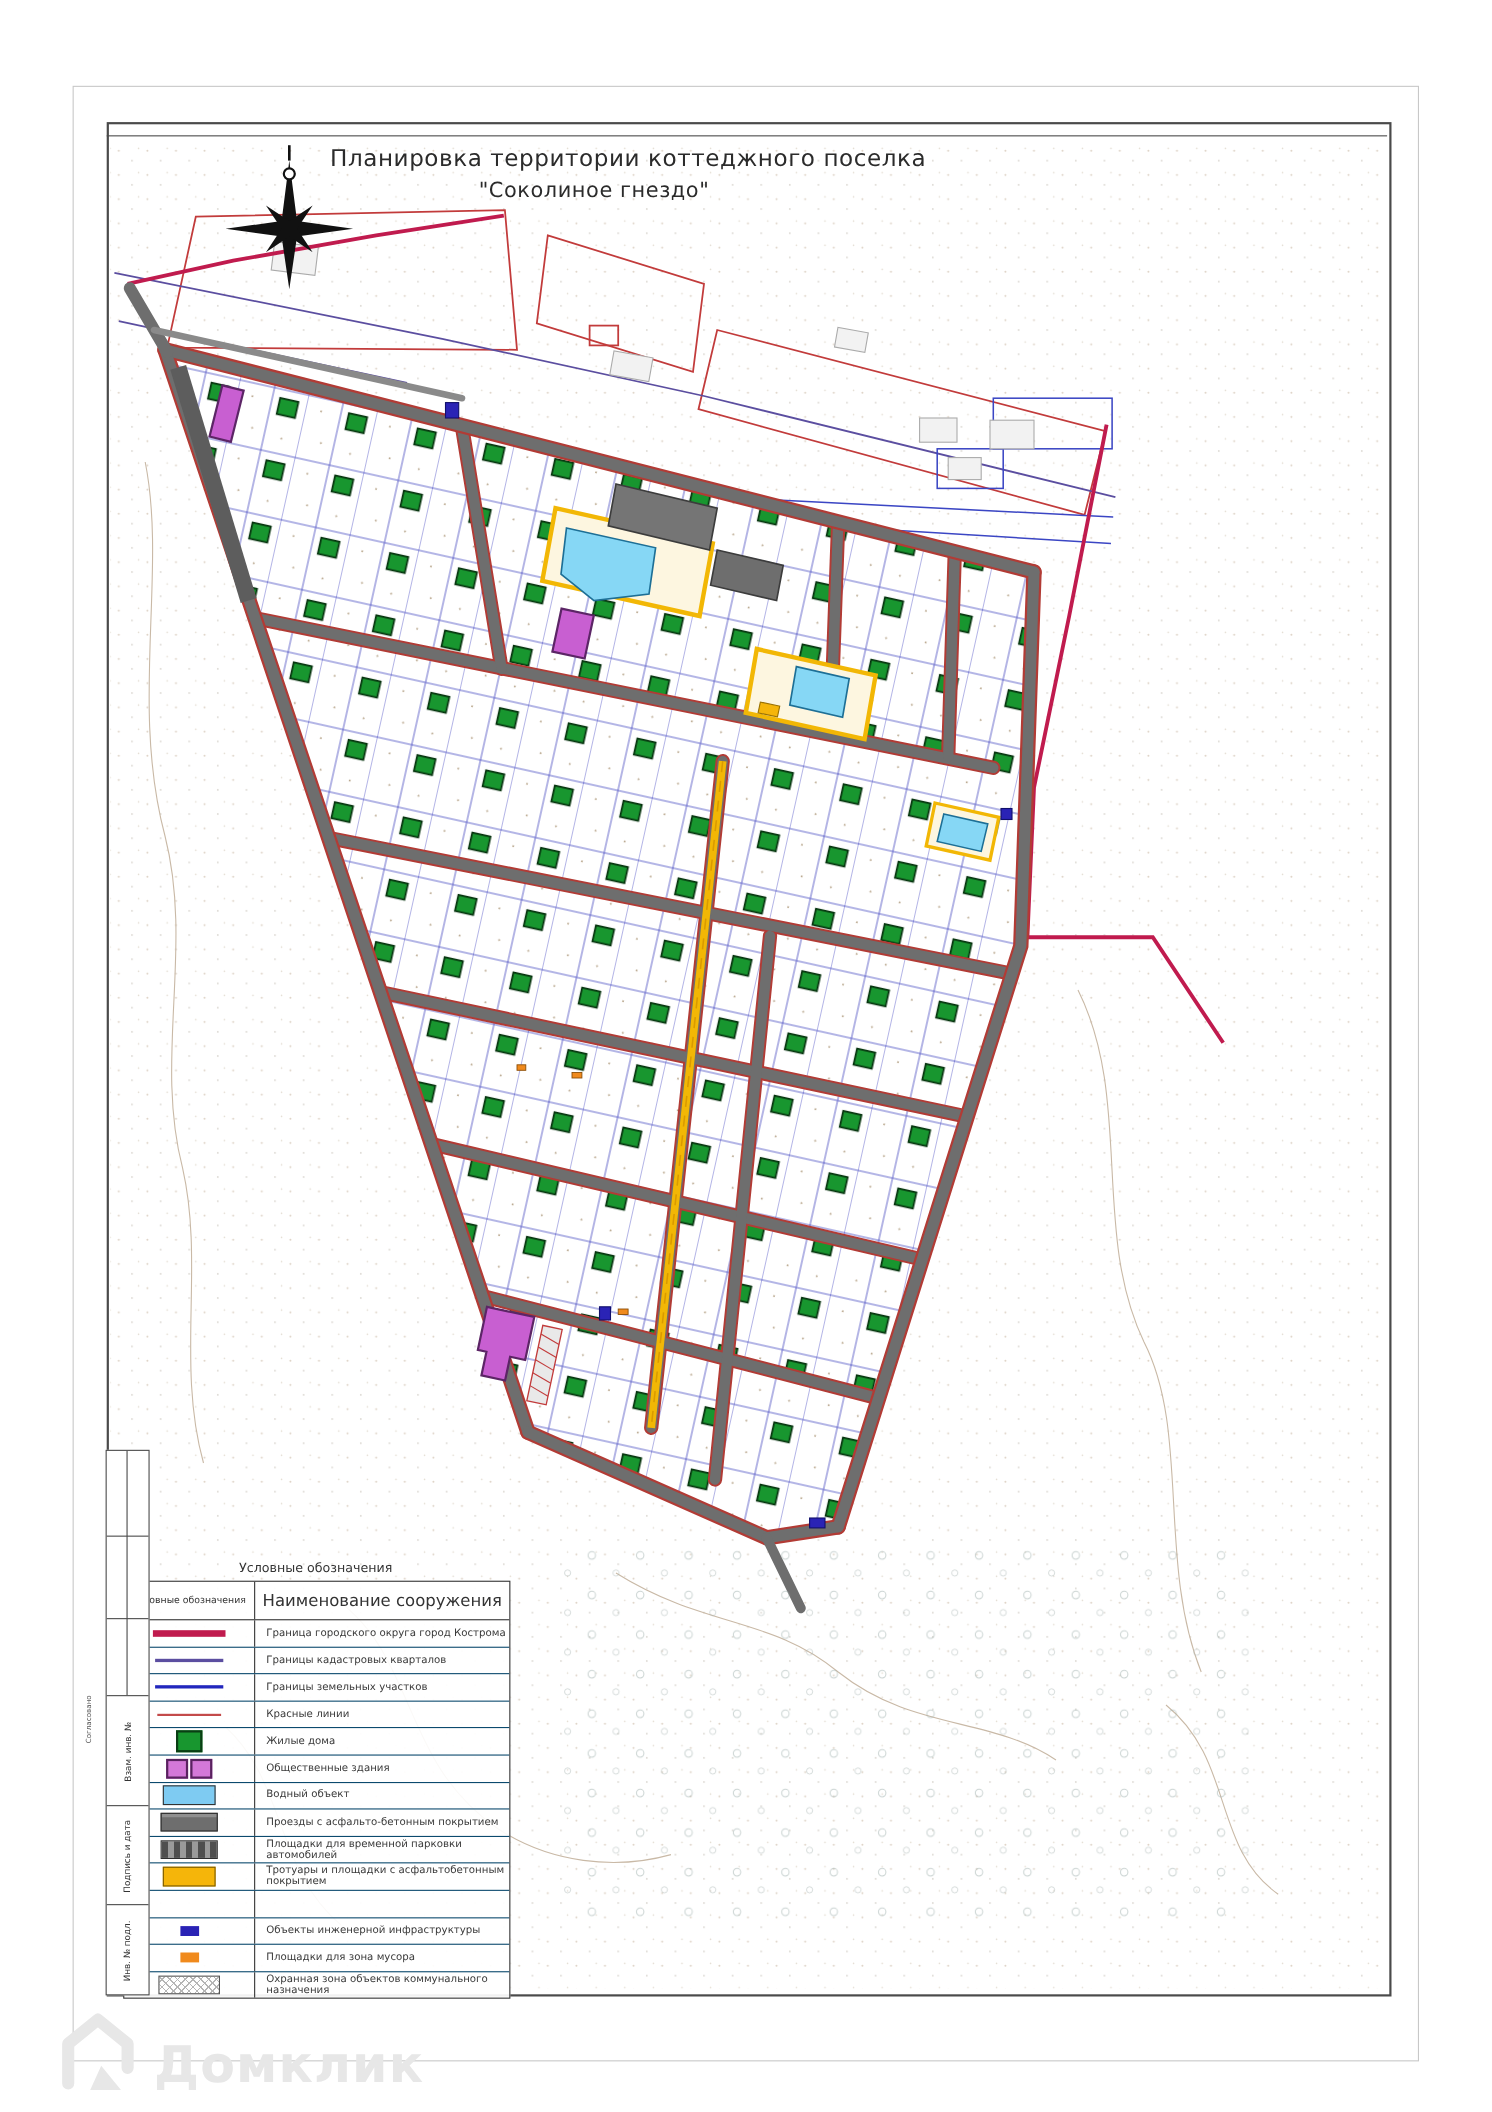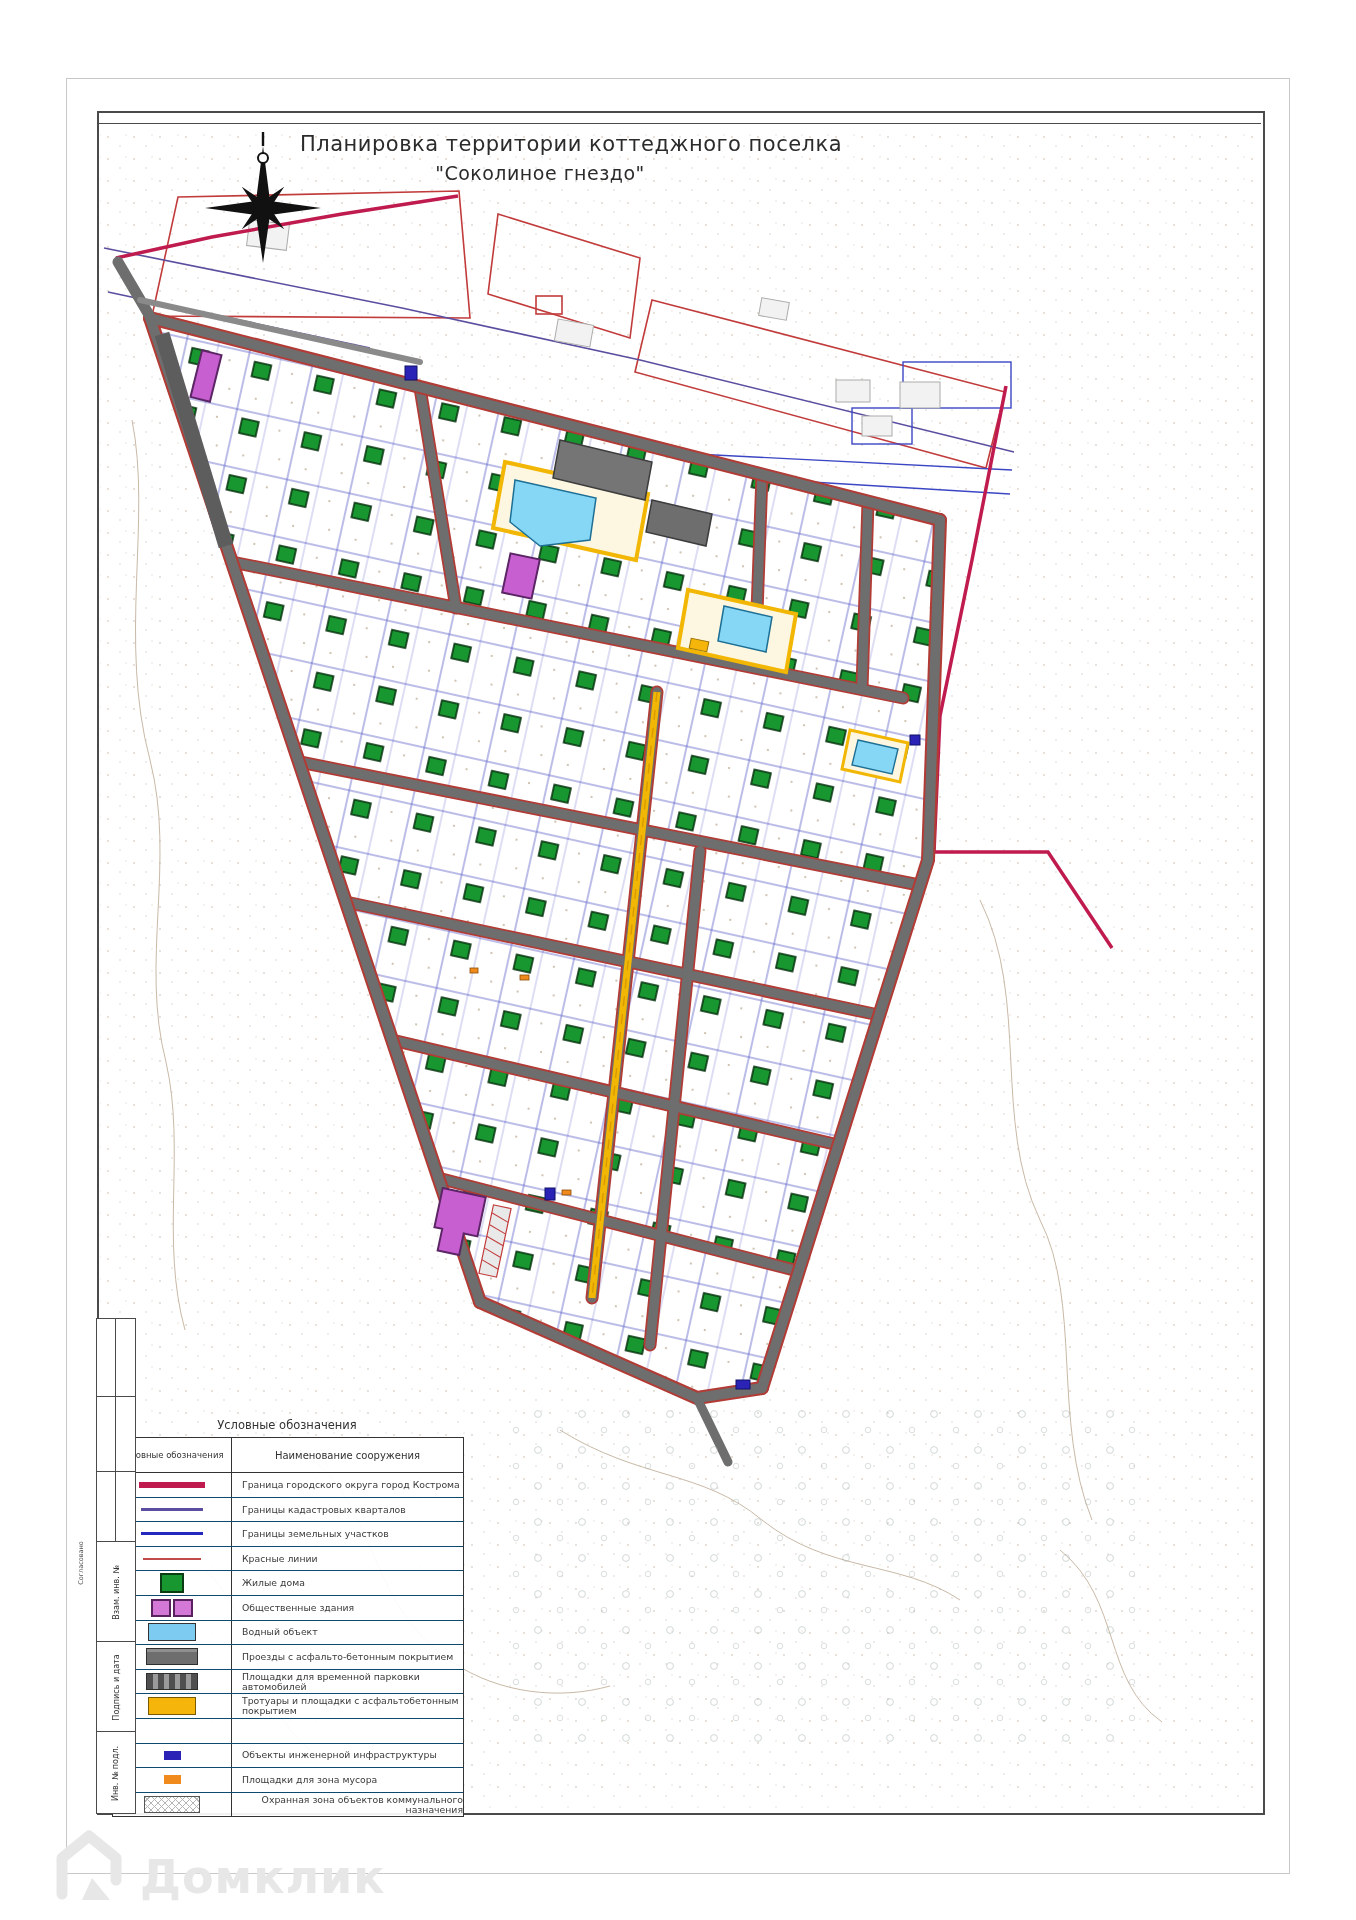--- a/index.html
+++ b/index.html
@@ -15,23 +15,23 @@
   .map-title .t2{font-size:19px;letter-spacing:.5px;margin-top:6px;}
   
   .legend-title{position:absolute;left:112px;top:1418px;width:350px;text-align:center;
                 font-size:11.5px;color:#333;}
   .legend{position:absolute;left:112px;top:1437px;width:350px;border:1.5px solid #333;
           background:rgba(255,255,255,.92);}
   .legend-head{display:flex;height:34px;border-bottom:1px solid #333;}
   .legend-head .c1{width:118px;border-right:1px solid #333;display:flex;align-items:center;
                    justify-content:center;text-align:center;font-size:8.5px;color:#333;line-height:1.25;}
   .legend-head .c2{flex:1;display:flex;align-items:center;justify-content:center;
-                   font-size:10px;color:#333;}
+                   font-size:15px;color:#333;}
   .legend-row{display:flex;height:23.6px;border-bottom:1px solid #0c4a6e;}
-  .legend-row:last-child{border-bottom:none;text-align:right;}
+  .legend-row:last-child{border-bottom:none;}
   .legend-row .sym{width:118px;border-right:1px solid #333;display:flex;align-items:center;justify-content:center;}
   .legend-row .lab{flex:1;display:flex;align-items:center;padding-left:10px;
                    font-size:9.3px;color:#3a3a3a;line-height:1.05;}
   .sym-line-crimson{width:66px;height:6px;background:#c01b4e;}
   .sym-line-purple{width:62px;height:3px;background:#5b4ea0;}
   .sym-line-blue{width:62px;height:3px;background:#2227bd;}
   .sym-line-red{width:58px;height:2px;background:#c34a4a;}
   .sym-sw-green{width:20px;height:16px;background:#18962f;border:2px solid #0a3d14;}
   .sym-sw-magenta{display:flex;gap:2px;}
   .sym-sw-magenta i{display:block;width:16px;height:14px;background:#d478d8;border:2px solid #59225f;}

